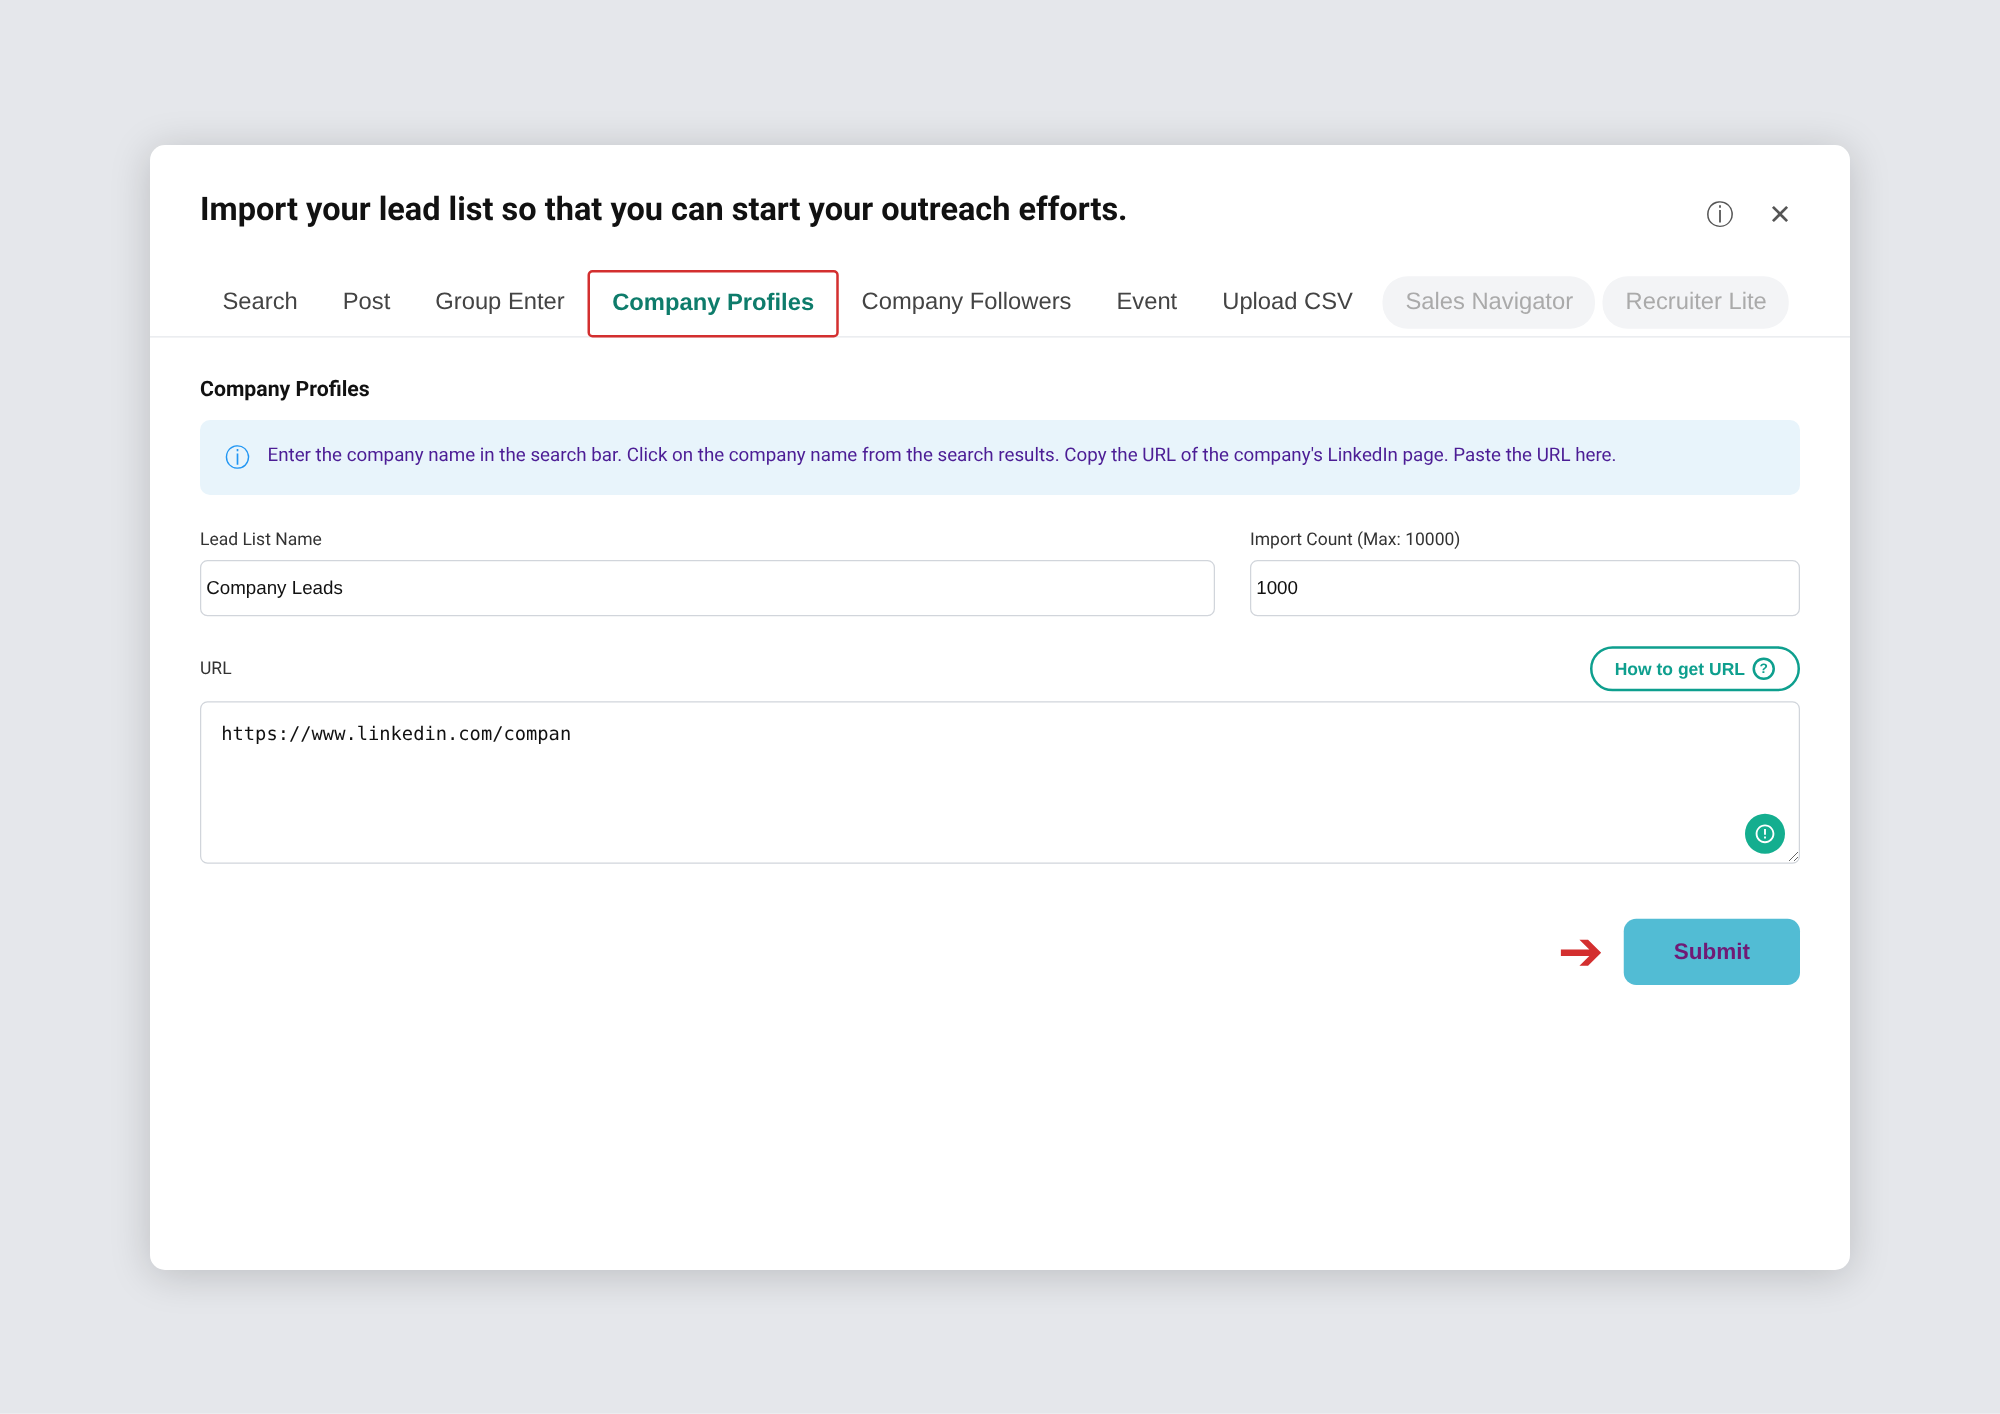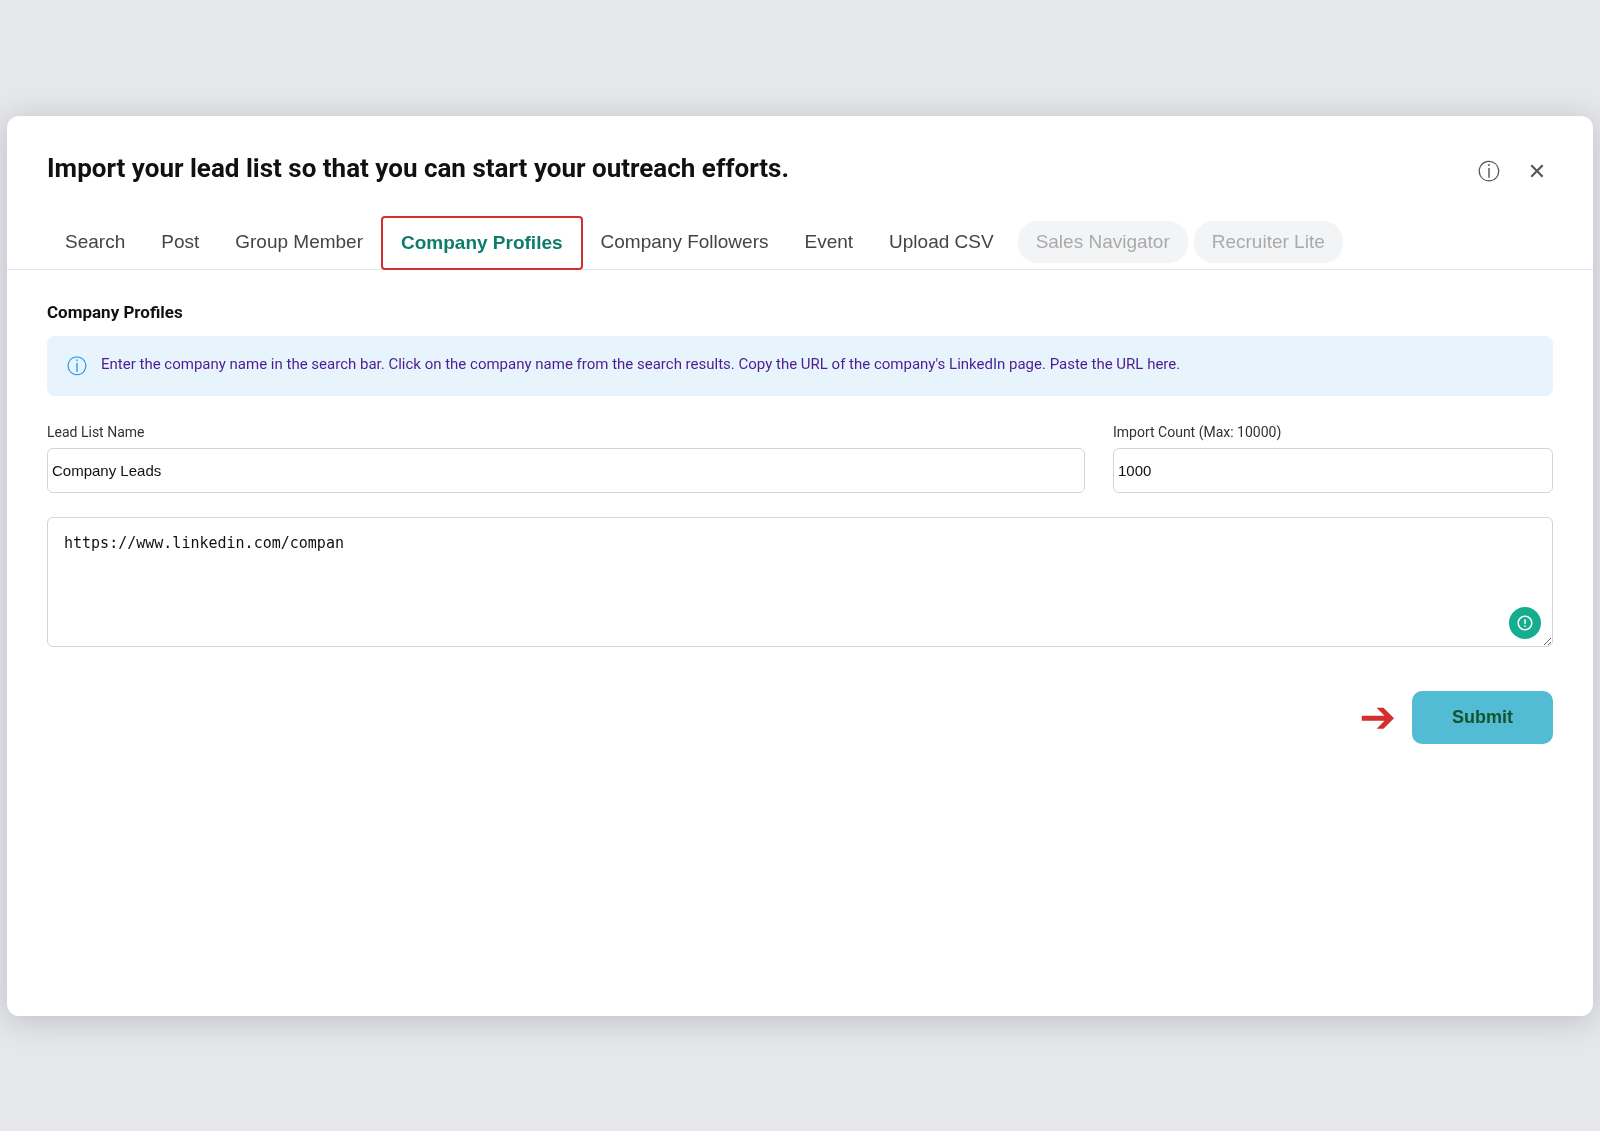--- a/index.html
+++ b/index.html
@@ -7,21 +7,21 @@
       background: #e5e7eb;
       display: flex;
       justify-content: center;
       align-items: center;
       min-height: 100vh;
       font-family: -apple-system, BlinkMacSystemFont, 'Segoe UI', Roboto, sans-serif;
     }
     .modal-wrapper {
       background: white;
       border-radius: 12px;
-      width: 1586px;
+      width: 1360px;
       min-height: 900px;
       box-shadow: 0 4px 32px rgba(0,0,0,0.18);
       position: relative;
       padding: 36px 40px 40px 40px;
     }
     .modal-header {
       display: flex;
       justify-content: space-between;
       align-items: flex-start;
       margin-bottom: 28px;
@@ -203,21 +203,21 @@
       margin-top: 40px;
       gap: 16px;
     }
     .arrow-icon {
       color: #d32f2f;
       font-size: 44px;
       line-height: 1;
     }
     .submit-btn {
       background: #52bcd4;
-      color: #14532d;
+      color: #701a75;
       border: none;
       border-radius: 10px;
       padding: 16px 40px;
       font-size: 18px;
       font-weight: 600;
       cursor: pointer;
     }
   </style>
 </head>
 <body>
@@ -232,21 +232,21 @@
       </button>
       <button class="icon-btn">
         <span>✕</span>
       </button>
     </div>
   </div>
 
   <div class="tabs">
     <button class="tab">Search</button>
     <button class="tab">Post</button>
-    <button class="tab">Group Member</button>
+    <button class="tab">Group Enter</button>
     <button class="tab active">Company Profiles</button>
     <button class="tab">Company Followers</button>
     <button class="tab">Event</button>
     <button class="tab">Upload CSV</button>
     <button class="tab disabled">Sales Navigator</button>
     <button class="tab disabled">Recruiter Lite</button>
   </div>
 
   <div class="section-title">Company Profiles</div>
 
@@ -260,20 +260,27 @@
       <label class="form-label">Lead List Name</label>
       <input class="form-input" type="text" value="Company Leads" style="">
     </div>
     <div class="form-group fixed">
       <label class="form-label">Import Count (Max: 10000)</label>
       <input class="form-input" type="text" value="1000" style="">
     </div>
   </div>
 
   <div>
+    <div class="url-header">
+      <span class="url-label">URL</span>
+      <button class="how-to-btn">
+        <span>How to get URL</span>
+        <span style="border:2px solid #0e9f8e; border-radius:50%; width:18px;height:18px;display:inline-flex;align-items:center;justify-content:center;font-size:11px;">?</span>
+      </button>
+    </div>
     <div class="url-textarea-wrapper">
       <textarea class="url-textarea" style="">https://www.linkedin.com/compan</textarea>
       <div class="grammarly-icon">
         <svg width="18" height="18" viewBox="0 0 24 24" fill="white">
           <path d="M12 2C6.477 2 2 6.477 2 12s4.477 10 10 10 10-4.477 10-10S17.523 2 12 2zm0 18c-4.411 0-8-3.589-8-8s3.589-8 8-8 8 3.589 8 8-3.589 8-8 8zm-1-13h2v6h-2zm0 8h2v2h-2z"></path>
         </svg>
       </div>
     </div>
   </div>
 

